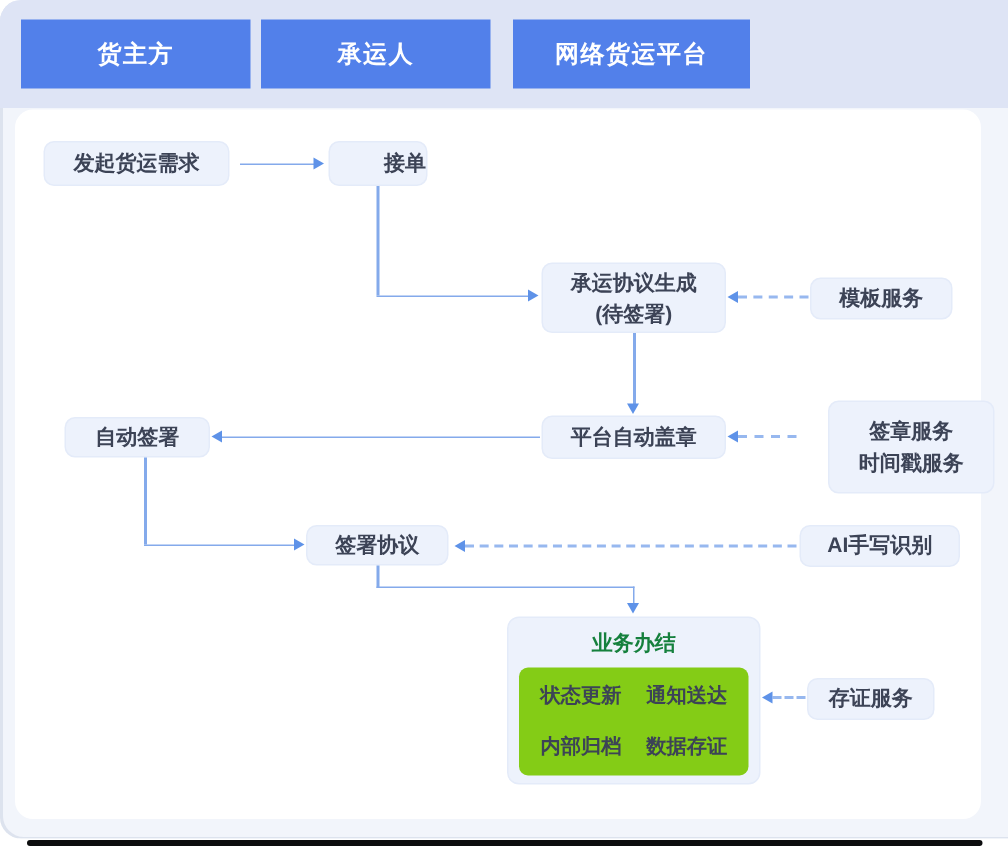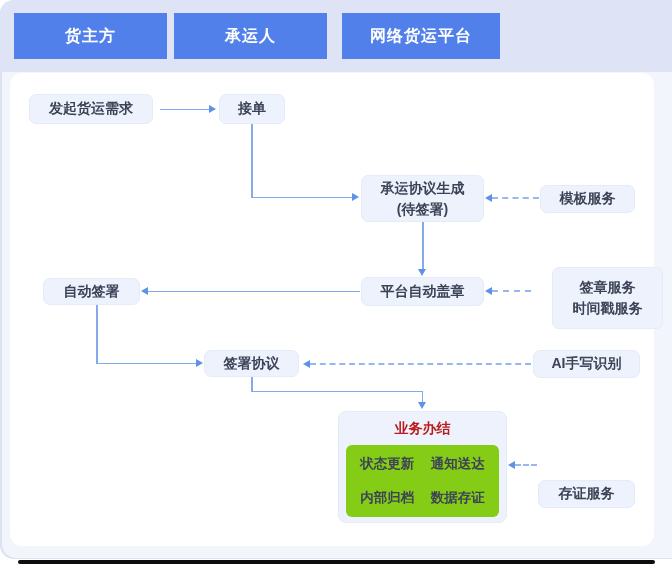--- a/index.html
+++ b/index.html
@@ -14,21 +14,21 @@
   .lane-brand{background:#2563E5;letter-spacing:0;}
   .brand-latin{font-size:21px;font-weight:700;letter-spacing:0.5px;line-height:1;}
   .brand-cn{font-size:18px;font-weight:700;margin-left:3px;line-height:1;}
   .panel{position:absolute;left:10px;top:73px;width:644px;height:473px;background:#ffffff;border-radius:12px;}
   .node{position:absolute;box-sizing:border-box;background:#EDF2FC;border:1px solid #E4EBF9;border-radius:7px;
         display:flex;align-items:center;justify-content:center;text-align:center;
         color:#3C4356;font-size:14px;font-weight:600;line-height:1.4;}
   .node.two-line{flex-direction:column;line-height:21px;text-align:center;}
   .group{position:absolute;box-sizing:border-box;background:#EDF2FC;border:1px solid #E4EBF9;border-radius:8px;}
   .group-title{height:33px;display:flex;align-items:center;justify-content:center;
-               color:#b91c1c;font-size:14px;font-weight:600;}
+               color:#15803d;font-size:14px;font-weight:600;}
   .group-inner{position:absolute;left:7px;top:33px;width:153px;height:72px;background:#84cc16;border-radius:6px;
                display:grid;grid-template-columns:1fr 1fr;grid-template-rows:1fr 1fr;align-items:center;justify-items:center;
                color:#3C4356;font-size:13.5px;font-weight:600;padding:2px 6px;box-sizing:border-box;}
   .hl{position:absolute;height:1.5px;background:#84AAEB;}
   .vl{position:absolute;width:1.5px;background:#84AAEB;}
   .dl{position:absolute;height:0;border-top:2px dashed #97B8EF;}
   .tr{position:absolute;width:0;height:0;border-style:solid;border-color:transparent;}
   .tr-r{border-width:4.5px 0 4.5px 7px;border-left-color:#5E92E8;}
   .tr-l{border-width:4.5px 7px 4.5px 0;border-right-color:#5E92E8;}
   .tr-d{border-width:7px 4.5px 0 4.5px;border-top-color:#5E92E8;}
@@ -50,21 +50,21 @@
       <div class="lane lane-blue" style="left:342px;width:158px;">
         <span>网络货运平台</span>
       </div>
     </div>
 
     <div class="panel"></div>
 
     <div class="node" style="left:29px;top:94px;width:124px;height:30px;">
       <span>发起货运需求</span>
     </div>
-    <div class="node" style="left:219px;top:94px;width:66px;height:30px;">
+    <div class="node" style="left:219px;top:94px;width:66px;height:30px;justify-content:flex-end;">
       <span>接单</span>
     </div>
     <div class="node two-line" style="left:361px;top:175px;width:123px;height:47px;">
       <span>承运协议生成</span>
       <span>(待签署)</span>
     </div>
     <div class="node" style="left:361px;top:277px;width:123px;height:29px;">
       <span>平台自动盖章</span>
     </div>
     <div class="node" style="left:540px;top:185px;width:95px;height:28px;">
@@ -89,21 +89,21 @@
         <span>业务办结</span>
       </div>
       <div class="group-inner">
         <span>状态更新</span>
         <span>通知送达</span>
         <span>内部归档</span>
         <span>数据存证</span>
       </div>
     </div>
 
-    <div class="node" style="left:538px;top:452px;width:97px;height:28px;margin-top:28px;">
+    <div class="node" style="left:538px;top:452px;width:85px;height:28px;">
       <span>存证服务</span>
     </div>
 
     <div class="hl" style="left:160px;top:108.5px;width:50px;"></div>
     <div class="tr tr-r" style="left:209px;top:105px;"></div>
 
     <div class="vl" style="left:251px;top:124px;height:73px;"></div>
     <div class="hl" style="left:251px;top:196.5px;width:102px;"></div>
     <div class="tr tr-r" style="left:352px;top:193px;"></div>
 

